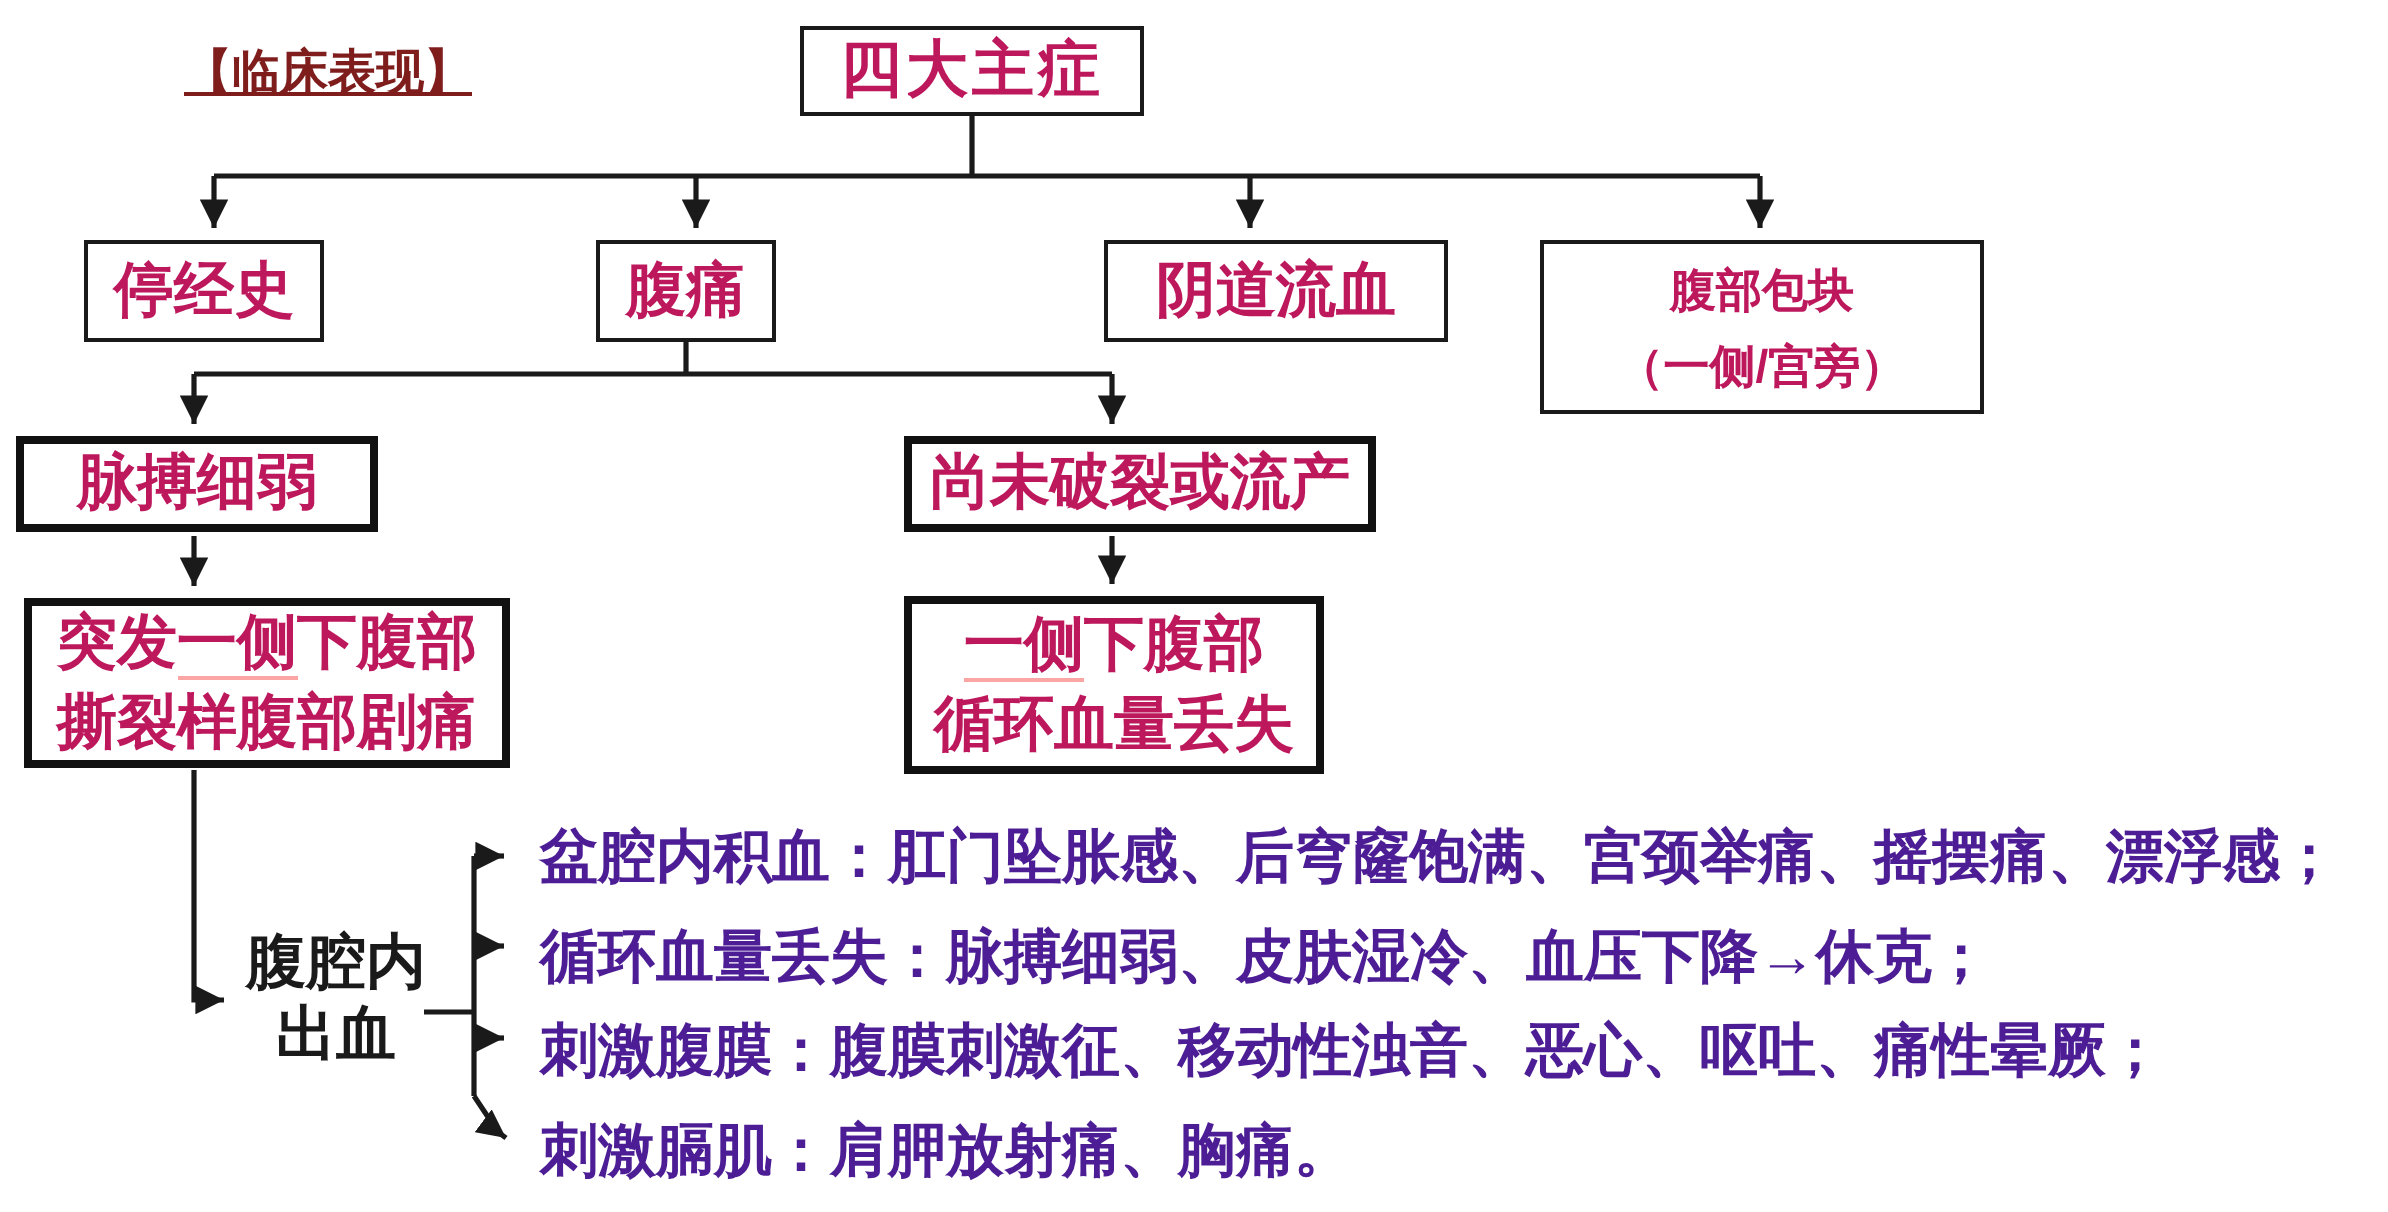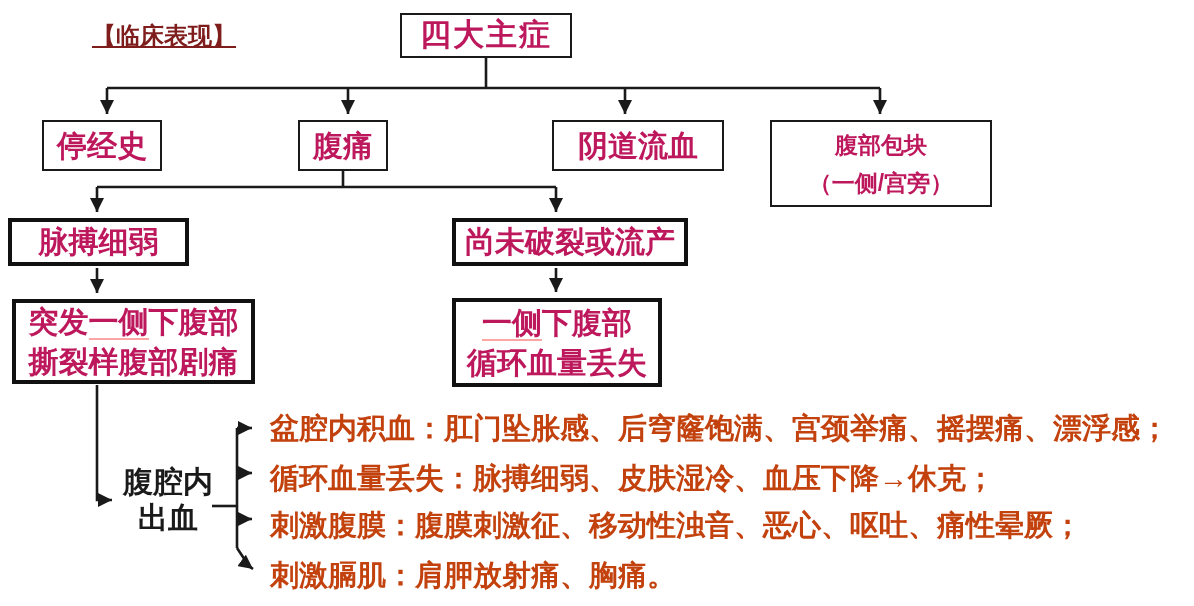--- a/index.html
+++ b/index.html
@@ -20,21 +20,21 @@
     text-align:center;white-space:nowrap;box-sizing:border-box;
   }
   .thin{border:2px solid #1a1a1a;}
   .thick{border:4px solid #111111;}
   .label{
     position:absolute;z-index:2;
     font-size:24px;font-weight:700;white-space:nowrap;color:#7f1d1d;text-decoration:underline;
   }
   .branch-line{
     position:absolute;z-index:2;left:270px;
-    font-size:29px;font-weight:600;white-space:nowrap;color:#c2410c;
+    font-size:29px;font-weight:600;white-space:nowrap;color:#4c1d95;
   }
   .u{border-bottom:2px solid #fca5a5;padding-bottom:0px;}
   .hemo{
     position:absolute;z-index:2;left:118px;top:464px;width:100px;
     font-size:30px;font-weight:600;line-height:36px;text-align:center;white-space:nowrap;
   }
   
   #n-root{left:400px;top:13px;width:172px;height:45px;font-size:31px;letter-spacing:2px;}
   #n-amenorrhea{left:42px;top:120px;width:120px;height:51px;}
   #n-pain{left:298px;top:120px;width:90px;height:51px;}

